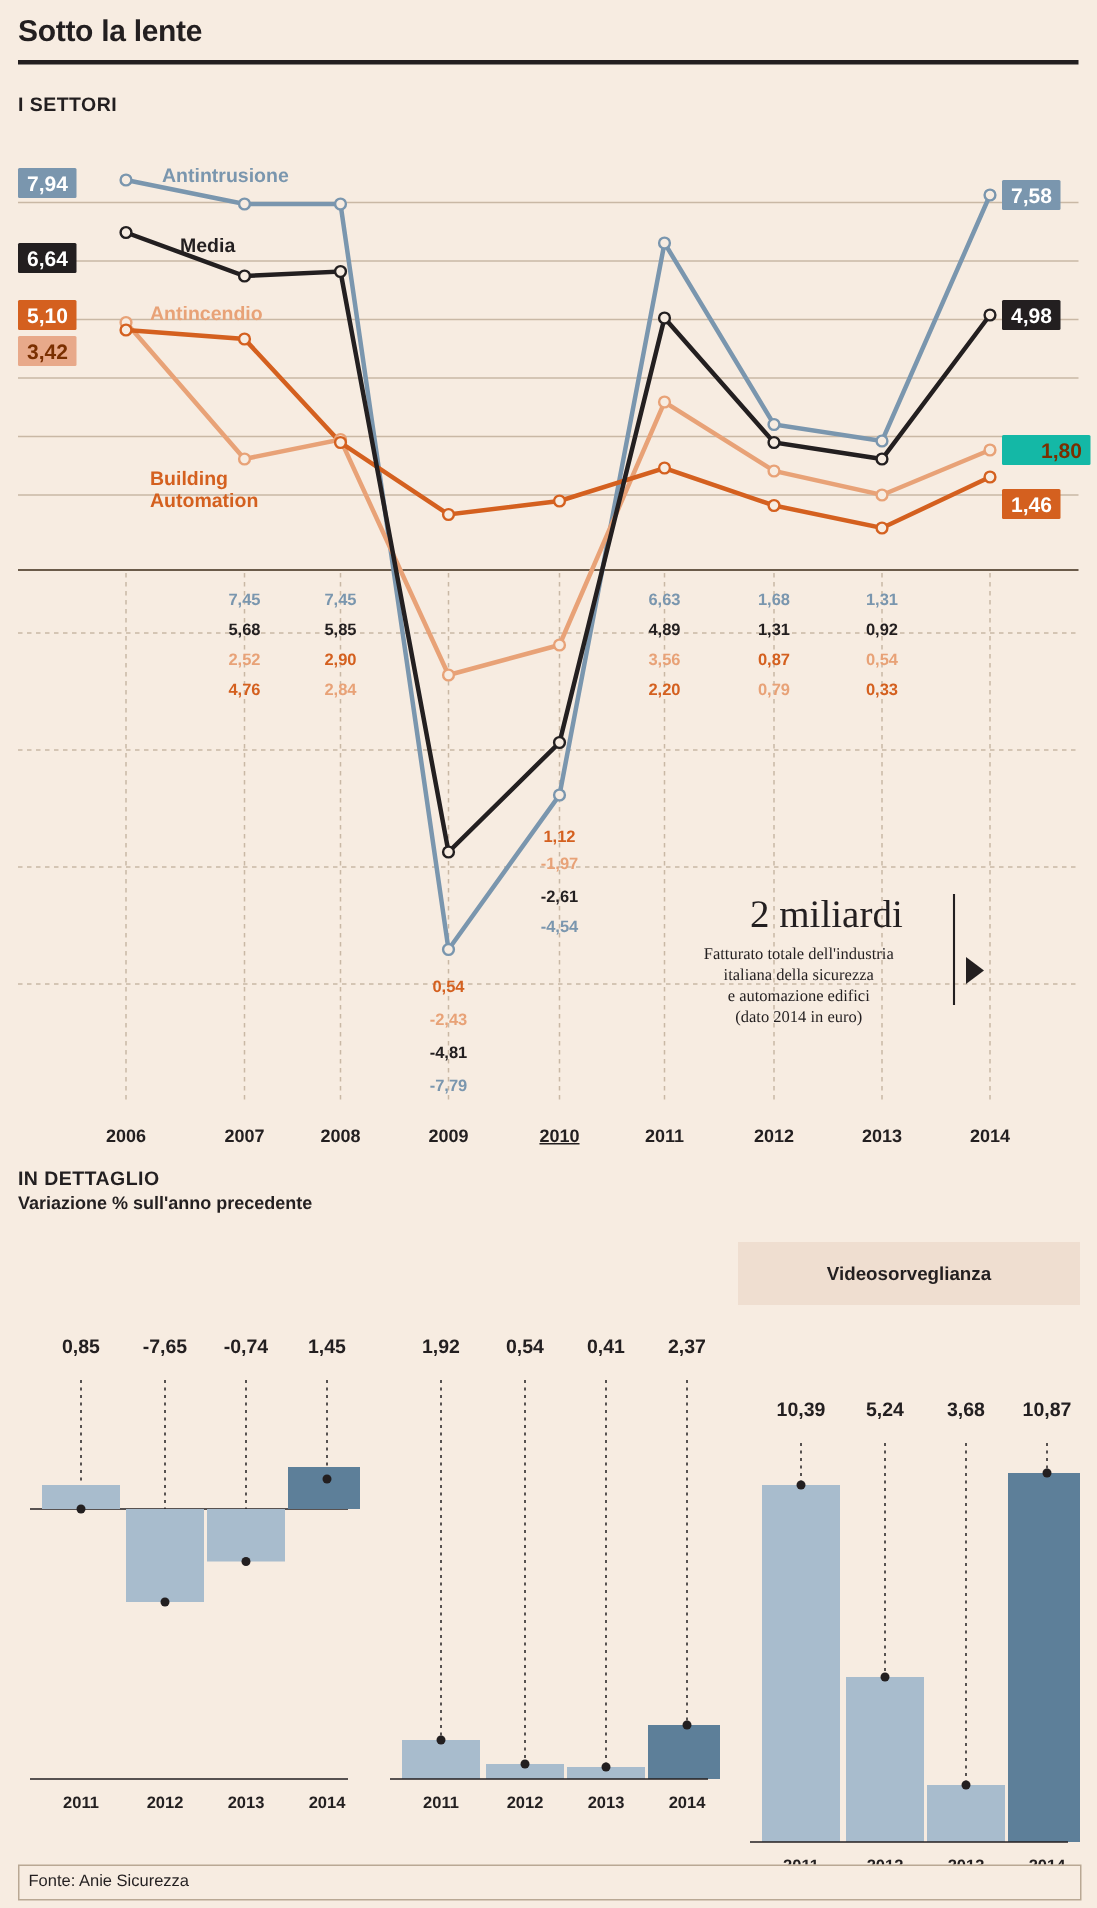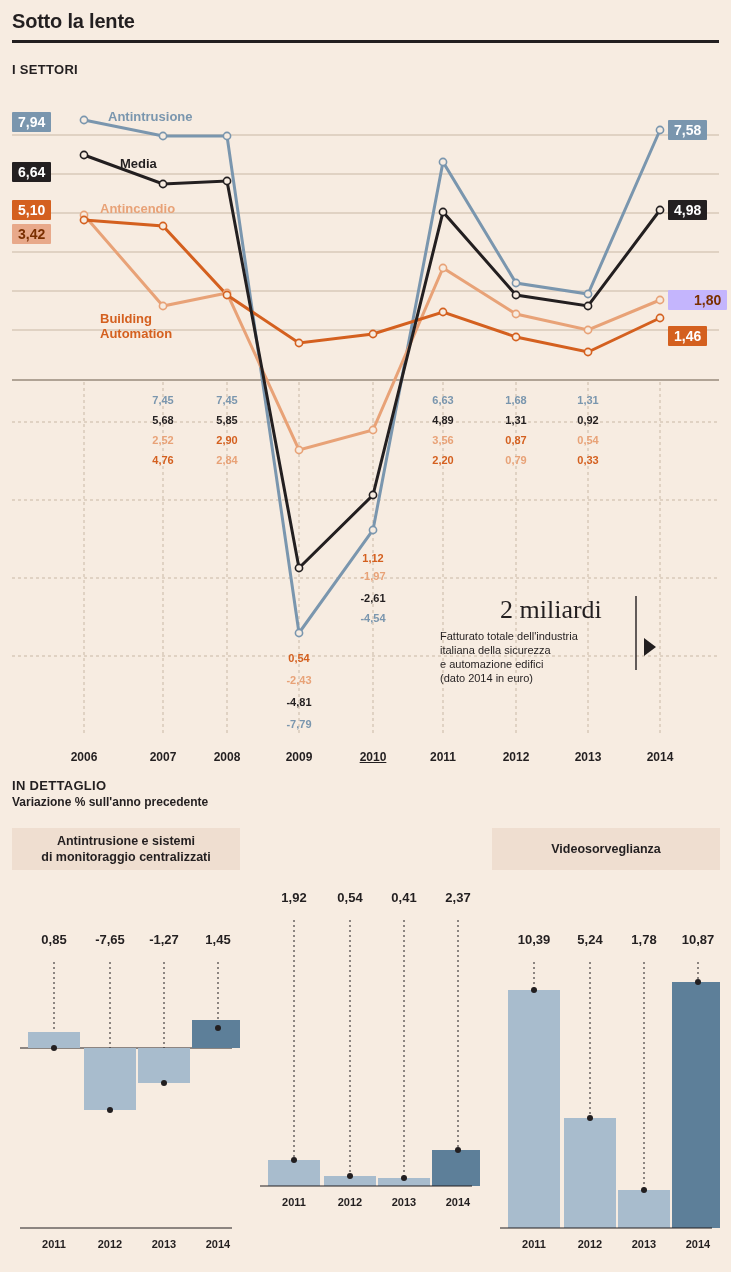--- a/index.html
+++ b/index.html
@@ -41,21 +41,21 @@
   .vbox{
     position:absolute;font-size:14px;font-weight:bold;color:#fff;
     padding:2px 6px;border-radius:1px;
   }
 
   .tbl-val{position:absolute;font-size:11px;font-weight:bold;text-align:center;width:56px;}
 
   .lbl{position:absolute;font-size:13px;font-weight:bold;}
 
   .big-num{position:absolute;font-family:"Liberation Serif", serif;font-size:26px;}
-  .big-txt{position:absolute;font-size:11px;text-align:left;line-height:14px;}
+  .big-txt{position:absolute;font-size:11px;text-align:center;line-height:14px;font-family:Liberation Serif, serif;}
 
   
   .det-label{position:absolute;left:12px;top:778px;font-size:13px;font-weight:bold;letter-spacing:.3px;}
   .det-sub{position:absolute;left:12px;top:795px;font-size:12px;font-weight:bold;}
 
   .panel{position:absolute;top:828px;background:#f7ece1;}
   .panel-head{
     height:42px;background:#efded0;display:flex;align-items:center;justify-content:center;
     text-align:center;font-size:12.5px;font-weight:bold;line-height:16px;color:#231f20;
   }
@@ -169,21 +169,21 @@
       <polygon points="644,538 656,547 644,556" fill="#231f20"></polygon>
     </svg>
 
     <div class="vbox" style="left:12px;top:12px;background:#7a96ae;color:#fff;">7,94</div>
     <div class="vbox" style="left:12px;top:62px;background:#231f20;color:#fff;">6,64</div>
     <div class="vbox" style="left:12px;top:100px;background:#d4601f;color:#fff;text-align:right;">5,10</div>
     <div class="vbox" style="left:12px;top:124px;background:#e8a98a;color:#7a2f00;">3,42</div>
 
     <div class="vbox" style="left:668px;top:20px;background:#7a96ae;color:#fff;">7,58</div>
     <div class="vbox" style="left:668px;top:100px;background:#231f20;color:#fff;">4,98</div>
-    <div class="vbox" style="left:668px;top:190px;background:#c4b5fd;color:#7a2f00;padding-left:26px;">1,80</div>
+    <div class="vbox" style="left:668px;top:190px;background:#14b8a6;color:#7a2f00;padding-left:26px;">1,80</div>
     <div class="vbox" style="left:668px;top:226px;background:#d4601f;color:#fff;">1,46</div>
 
     <div class="lbl" style="left:108px;top:9px;color:#7a96ae;">Antintrusione</div>
     <div class="lbl" style="left:120px;top:56px;color:#231f20;">Media</div>
     <div class="lbl" style="left:100px;top:101px;color:#e8a277;">Antincendio</div>
     <div class="lbl" style="left:100px;top:211px;color:#d4601f;">Building</div>
     <div class="lbl" style="left:100px;top:226px;color:#d4601f;">Automation</div>
 
     <div class="tbl-val" style="left:135px;top:294px;color:#7a96ae;">7,45</div>
     <div class="tbl-val" style="left:135px;top:314px;color:#231f20;">5,68</div>
@@ -234,26 +234,20 @@
     <div class="axis-year" style="left:413px;top:650px;">2011</div>
     <div class="axis-year" style="left:486px;top:650px;">2012</div>
     <div class="axis-year" style="left:558px;top:650px;">2013</div>
     <div class="axis-year" style="left:630px;top:650px;">2014</div>
   </div>
 
   <div class="det-label">IN DETTAGLIO</div>
   <div class="det-sub">Variazione % sull'anno precedente</div>
 
   <div class="panel" style="left:12px;width:228px;height:412px;">
-    <div class="panel-head">
-      <div>
-        <div>Antintrusione e sistemi</div>
-        <div>di monitoraggio centralizzati</div>
-      </div>
-    </div>
     <div class="panel-body" style="height:370px;">
       <svg width="228" height="370">
 
         <line x1="8" y1="178" x2="220" y2="178" stroke="#231f20" stroke-width="1"></line>
 
         <g stroke="#231f20" stroke-width="1" stroke-dasharray="2,3">
           <line x1="42" y1="92" x2="42" y2="178"></line>
           <line x1="98" y1="92" x2="98" y2="240"></line>
           <line x1="152" y1="92" x2="152" y2="213"></line>
           <line x1="206" y1="92" x2="206" y2="158"></line>
@@ -265,21 +259,21 @@
         <rect x="180" y="150" width="52" height="28" fill="#5d7f99"></rect>
 
         <circle cx="42" cy="178" r="3" fill="#231f20"></circle>
         <circle cx="98" cy="240" r="3" fill="#231f20"></circle>
         <circle cx="152" cy="213" r="3" fill="#231f20"></circle>
         <circle cx="206" cy="158" r="3" fill="#231f20"></circle>
         <line x1="8" y1="358" x2="220" y2="358" stroke="#231f20" stroke-width="1"></line>
       </svg>
       <div class="barlabel" style="left:12px;top:62px;width:60px;">0,85</div>
       <div class="barlabel" style="left:68px;top:62px;width:60px;">-7,65</div>
-      <div class="barlabel" style="left:122px;top:62px;width:60px;">-1,27</div>
+      <div class="barlabel" style="left:122px;top:62px;width:60px;">-0,74</div>
       <div class="barlabel" style="left:176px;top:62px;width:60px;">1,45</div>
 
       <div class="yearlabel" style="left:12px;top:368px;width:60px;">2011</div>
       <div class="yearlabel" style="left:68px;top:368px;width:60px;">2012</div>
       <div class="yearlabel" style="left:122px;top:368px;width:60px;">2013</div>
       <div class="yearlabel" style="left:176px;top:368px;width:60px;">2014</div>
     </div>
   </div>
 
   <div class="panel" style="left:252px;width:228px;height:412px;">
@@ -332,24 +326,27 @@
         <rect x="126" y="320" width="52" height="38" fill="#a8bccd"></rect>
         <rect x="180" y="112" width="52" height="246" fill="#5d7f99"></rect>
         <circle cx="42" cy="120" r="3" fill="#231f20"></circle>
         <circle cx="98" cy="248" r="3" fill="#231f20"></circle>
         <circle cx="152" cy="320" r="3" fill="#231f20"></circle>
         <circle cx="206" cy="112" r="3" fill="#231f20"></circle>
         <line x1="8" y1="358" x2="220" y2="358" stroke="#231f20" stroke-width="1"></line>
       </svg>
       <div class="barlabel" style="left:8px;top:62px;width:68px;">10,39</div>
       <div class="barlabel" style="left:68px;top:62px;width:60px;">5,24</div>
-      <div class="barlabel" style="left:122px;top:62px;width:60px;">1,78</div>
+      <div class="barlabel" style="left:122px;top:62px;width:60px;">3,68</div>
       <div class="barlabel" style="left:172px;top:62px;width:68px;">10,87</div>
 
       <div class="yearlabel" style="left:12px;top:368px;width:60px;">2011</div>
       <div class="yearlabel" style="left:68px;top:368px;width:60px;">2012</div>
       <div class="yearlabel" style="left:122px;top:368px;width:60px;">2013</div>
       <div class="yearlabel" style="left:176px;top:368px;width:60px;">2014</div>
     </div>
   </div>
 
+  <div class="foot">
+    <span>Fonte: Anie Sicurezza</span>
+  </div>
 
 </div>
 
 </body></html>

